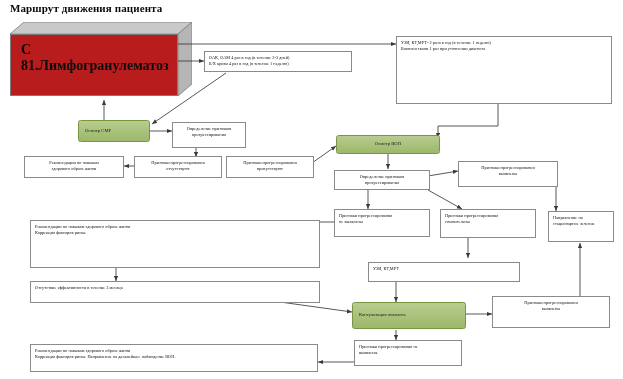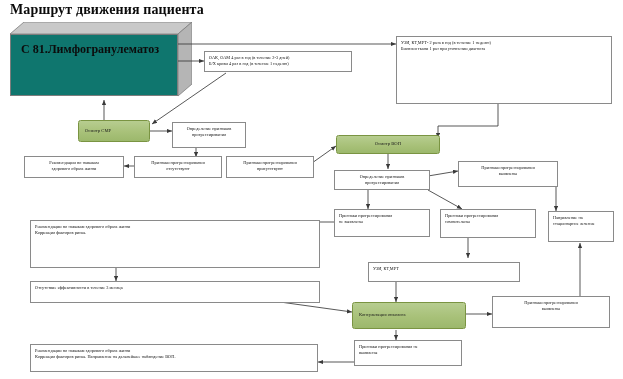--- a/index.html
+++ b/index.html
@@ -44,41 +44,41 @@
     border-radius: 2.5px;
     display: flex;
     align-items: center;
     padding-left: 6px;
     font-size: 4.6px;
     color: #1a1a1a;
   }
   .title {
     position: absolute;
     font-weight: bold;
-    font-size: 14px;
+    font-size: 11px;
     color: #0a0a0a;
     letter-spacing: 0.01em;
   }
   .cube-wrap {
     position: absolute;
   }
   .cube-face {
     position: absolute;
     left: 0;
     top: 12px;
     width: 168px;
     height: 62px;
-    background: #0f766e;
+    background: #b91c1c;
     border: 0.8px solid #7d7d7d;
     box-sizing: border-box;
     display: flex;
     align-items: flex-start;
     padding: 7px 0 0 10px;
     font-weight: bold;
-    font-size: 12px;
+    font-size: 14px;
     color: #0c0c0c;
   }
   .nowrap-title { white-space: nowrap; }
 </style>
 </head>
 <body>
 
 <div id="canvas">
 
   <div class="title nowrap-title" style="left:10px; top:2px;">Маршрут движения пациента</div>

